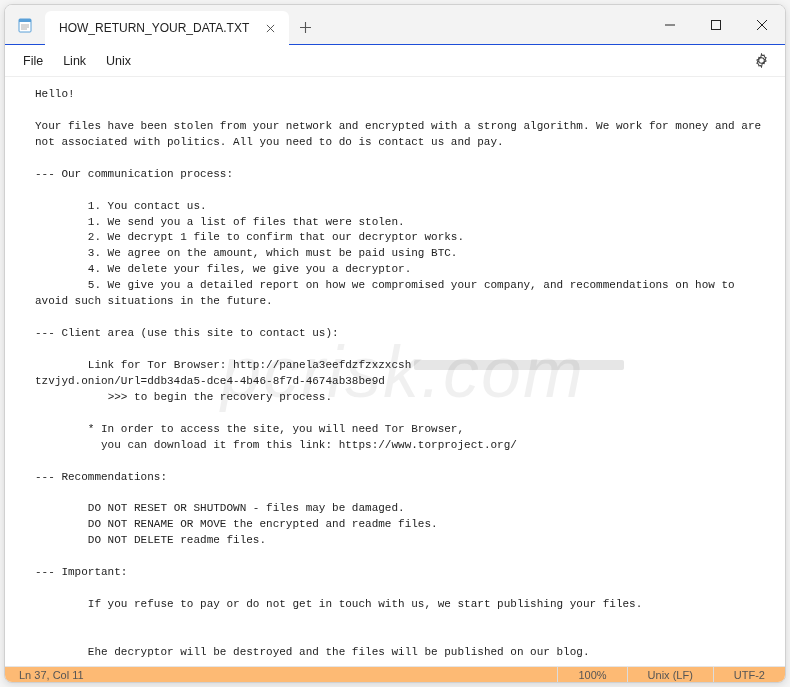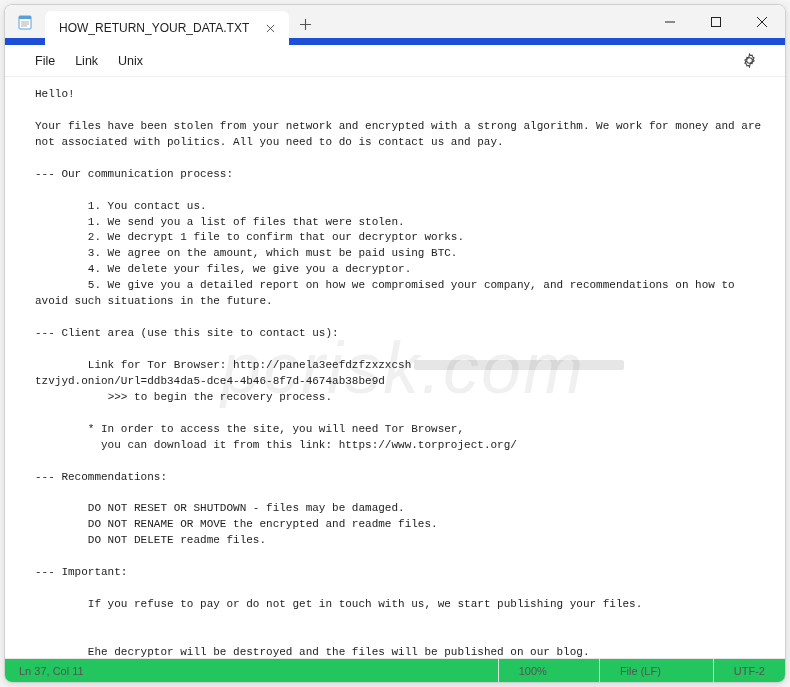--- a/index.html
+++ b/index.html
@@ -22,21 +22,21 @@
       flex-direction: column;
       box-shadow: 0 2px 8px rgba(0,0,0,0.12);
       position: relative;
       overflow: hidden;
     }
     .titlebar {
       height: 40px;
       display: flex;
       align-items: stretch;
       background: #f3f3f3;
-      border-bottom: 7px solid #1d4ed8;
+      border-bottom: 1px solid #1d4ed8;
     }
     .app-icon {
       width: 40px;
       display: flex;
       align-items: center;
       justify-content: center;
     }
     .tab {
       height: 34px;
       margin-top: 6px;
@@ -78,21 +78,21 @@
       display:flex;
       align-items:center;
       justify-content:center;
       color:#222;
     }
 
     .menubar {
       height: 32px;
       display:flex;
       align-items:center;
-      padding: 0 20px;
+      padding: 0 8px;
       background:#ffffff;
       border-bottom: 1px solid #eeeeee;
     }
     .menu-item {
       padding: 4px 10px;
       font-size: 12.5px;
       color:#222;
       border-radius:4px;
     }
     .gear {
@@ -113,28 +113,27 @@
       line-height: 1.45;
       color: #222;
       white-space: pre-wrap;
       overflow:auto;
       background:#ffffff;
       position:relative;
       margin-left:16px;
     }
 
     .statusbar {
-      height: 24px;
-      background:#22c55e;
+      height: 16px;
+      background:#fdba74;
       border-top:1px solid #e5e5e5;
       display:flex;
       align-items:center;
       font-size: 11px;
       color:#555;
-      gap:32px;
     }
     .sb-left { padding-left:14px; flex:1; }
     .sb-cell { border-left:1px solid #dcdcdc; padding:0 20px; height:100%; display:flex; align-items:center;text-align:center; }
 
     .watermark {
       position:absolute;
       top:50%;
       left:50%;
       transform:translate(-50%,-50%) rotate(0deg);
       font-size: 72px;
@@ -252,17 +251,17 @@
 
         
 
 
     <div class="watermark">pcrisk.com</div>
   </div>
 
   <div class="statusbar">
     <div class="sb-left">Ln 37, Col 11</div>
     <div class="sb-cell">100%</div>
-    <div class="sb-cell">File (LF)</div>
+    <div class="sb-cell">Unix (LF)</div>
     <div class="sb-cell">UTF-2</div>
   </div>
 
 </div>
 
 </body></html>

